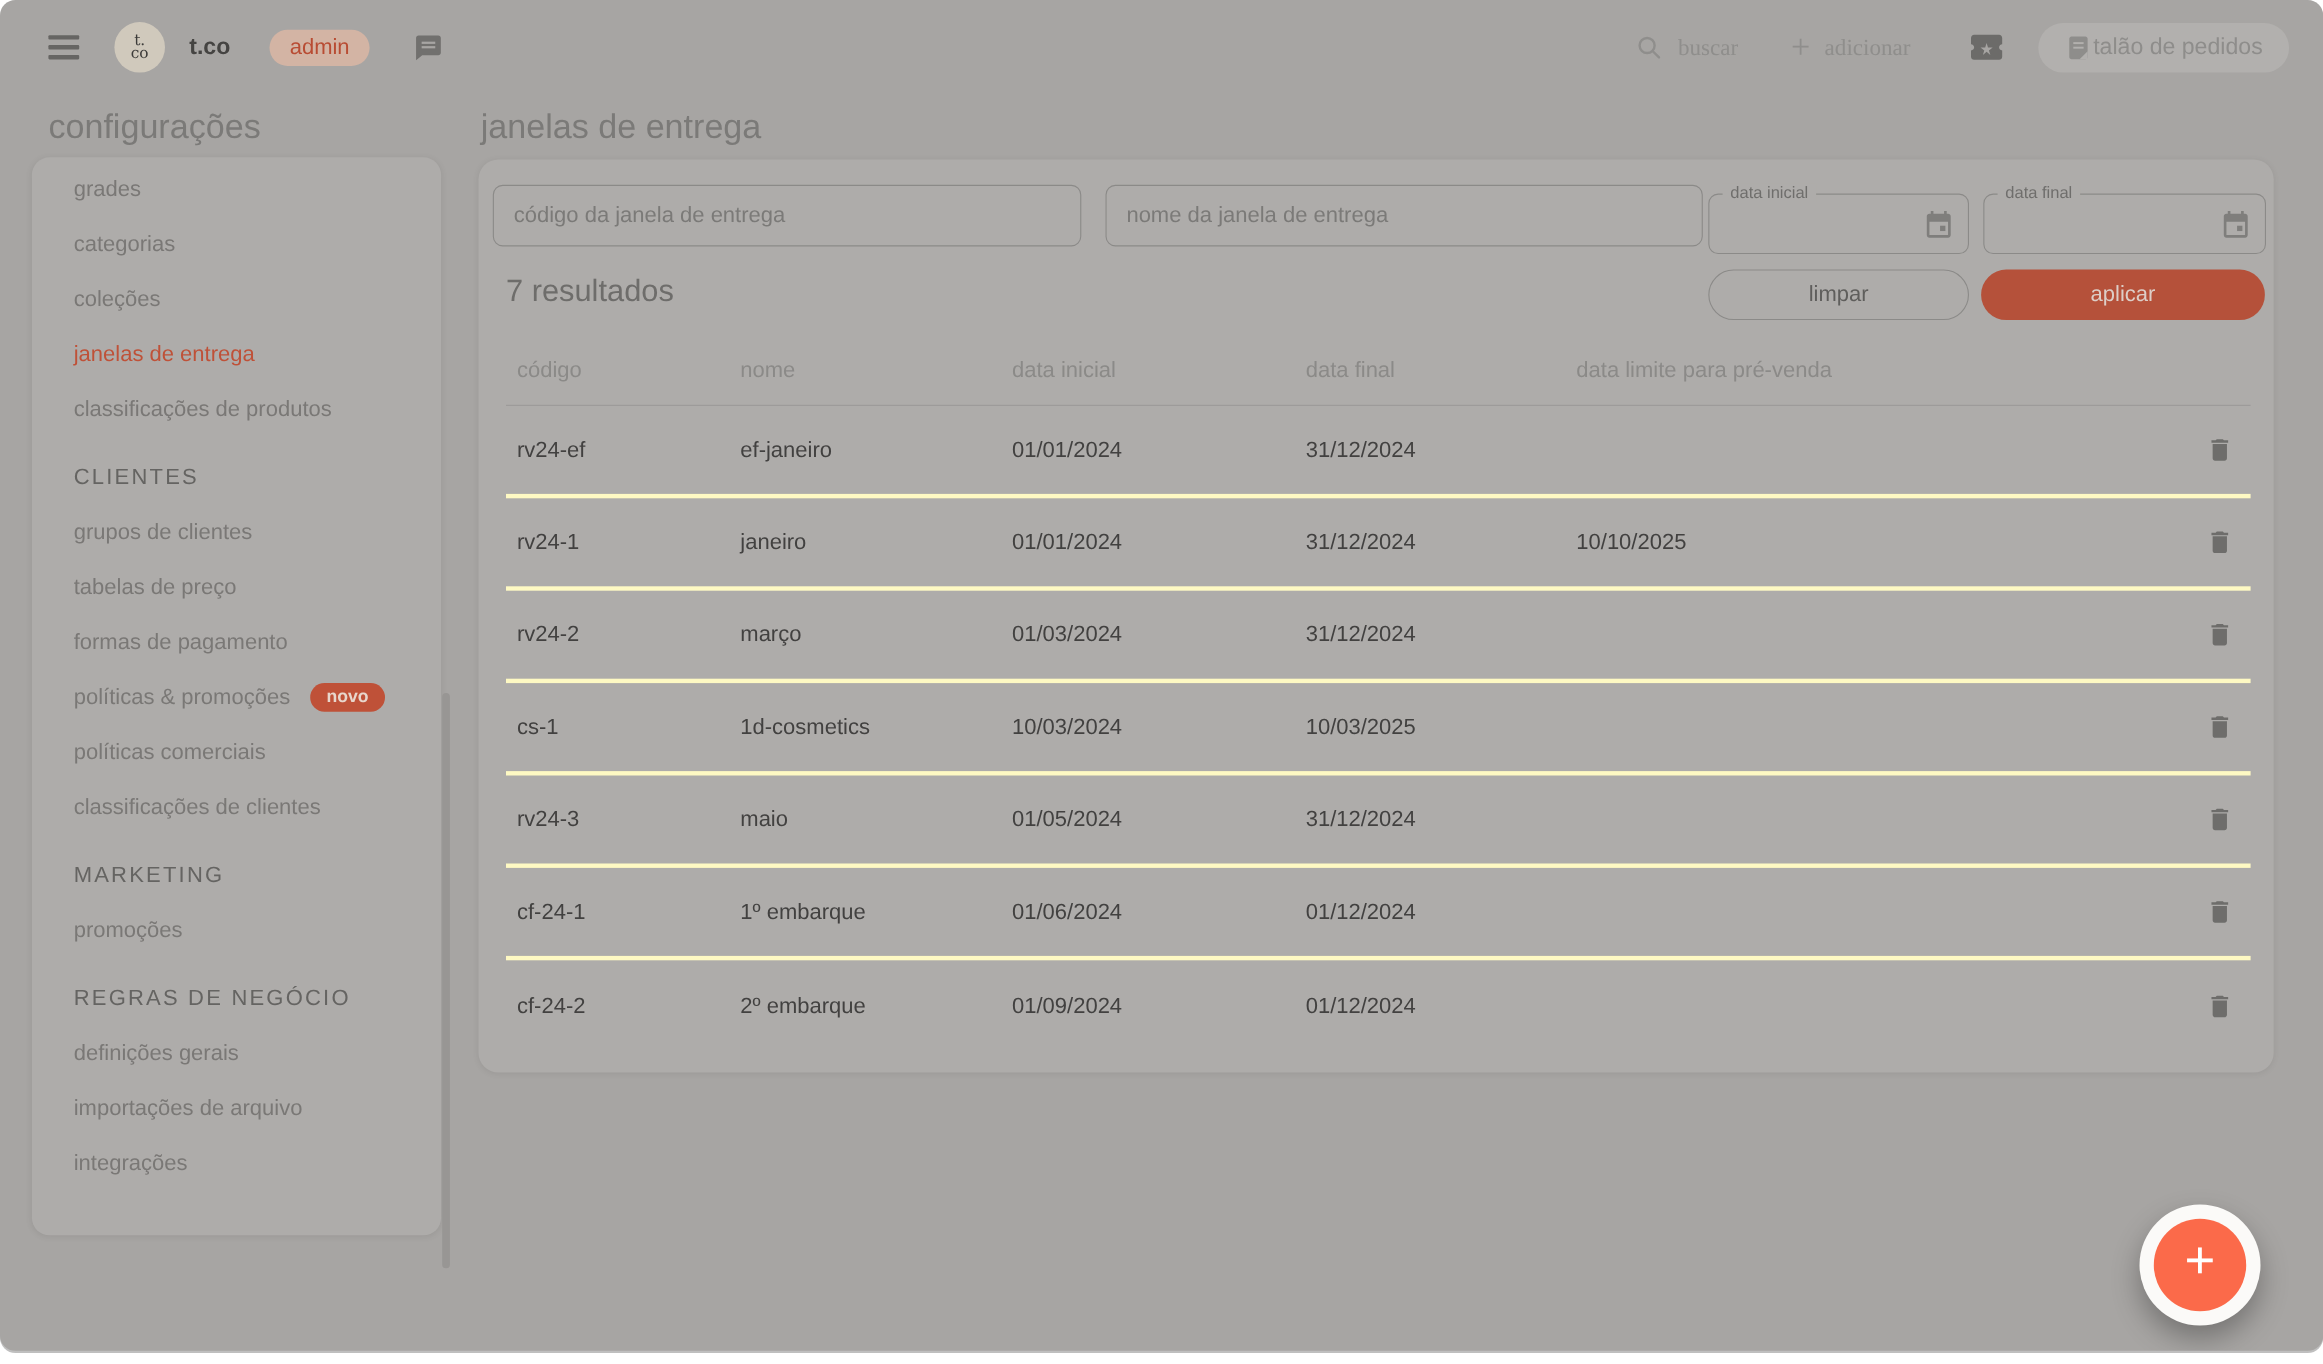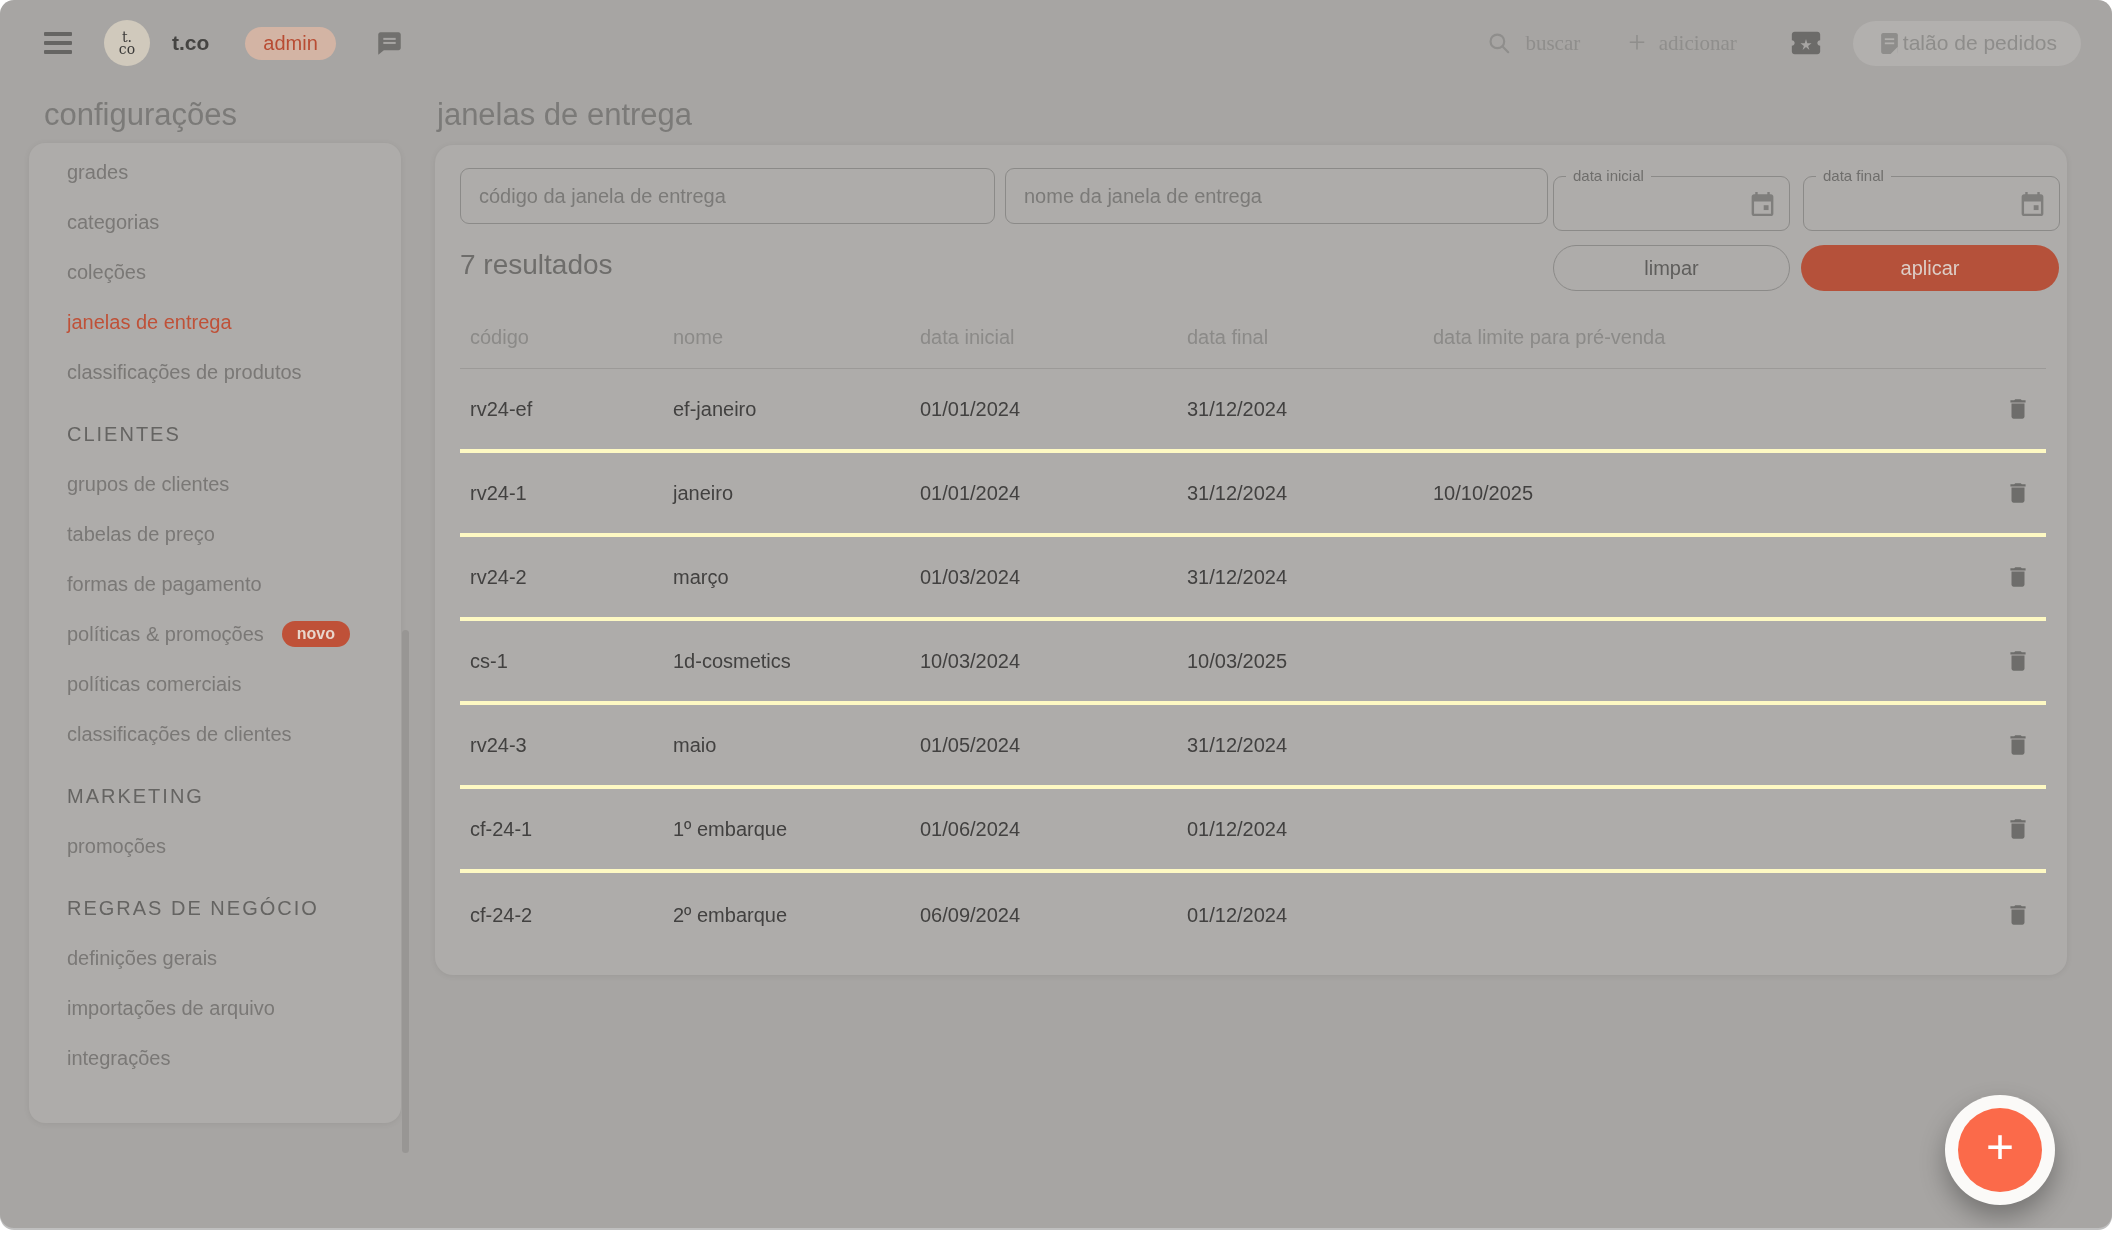--- a/index.html
+++ b/index.html
@@ -52,21 +52,21 @@
               padding:4px 15px;border-radius:999px}
   .sidebar-scrollbar{position:absolute;left:402px;top:630px;width:7px;height:523px;border-radius:4px;
                      background:#989694;cursor:pointer}
 
   
   .card{position:absolute;left:435px;top:145px;width:1632px;height:830px;background:var(--panel-bg);
         border-radius:18px;box-shadow:0 1px 6px rgba(0,0,0,.07)}
   .text-input{position:absolute;top:23px;height:56px;background:transparent;border:1.5px solid #8b8a88;
               border-radius:9px;font-size:20px;color:#4a4947;padding:0 18px;font-family:inherit}
   .text-input::placeholder{color:#7b7a78;opacity:1}
-  .input-code{left:25px;width:535px}
+  .input-code{left:13px;width:535px}
   .input-name{left:570px;width:543px}
   .date-field{position:absolute;top:31px;height:55px;border:1.5px solid #8b8a88;border-radius:9px;cursor:pointer}
   .date-start{left:1118px;width:237px}
   .date-end{left:1368px;width:257px}
   .date-field>label{position:absolute;top:-10px;left:12px;background:var(--panel-bg);padding:0 7px;
                     font-size:15px;color:#6f6e6c;cursor:inherit}
   .date-field .cal{position:absolute;right:12px;top:50%;transform:translateY(-50%);display:flex}
   .results{position:absolute;left:25px;top:104px;font-size:28px;color:#6e6d6b}
   .clear-btn{position:absolute;left:1118px;top:100px;width:237px;height:46px;border:1.5px solid #8b8a88;
              background:transparent;border-radius:999px;font-size:20px;color:#5f5e5c;cursor:pointer;
@@ -309,21 +309,21 @@
             <div class="cell"></div>
             <button class="del-btn">
               <svg width="26" height="26" viewBox="0 0 24 24">
                 <path fill="#6e6d6b" d="M6 19c0 1.1.9 2 2 2h8c1.1 0 2-.9 2-2V7H6v12zM19 4h-3.5l-1-1h-5l-1 1H5v2h14V4z"></path>
               </svg>
             </button>
           </div>
           <div class="trow">
             <div class="cell">cf-24-2</div>
             <div class="cell">2º embarque</div>
-            <div class="cell">06/09/2024</div>
+            <div class="cell">01/09/2024</div>
             <div class="cell">01/12/2024</div>
             <div class="cell"></div>
             <button class="del-btn">
               <svg width="26" height="26" viewBox="0 0 24 24">
                 <path fill="#6e6d6b" d="M6 19c0 1.1.9 2 2 2h8c1.1 0 2-.9 2-2V7H6v12zM19 4h-3.5l-1-1h-5l-1 1H5v2h14V4z"></path>
               </svg>
             </button>
           </div>
         </div>
     </div>

